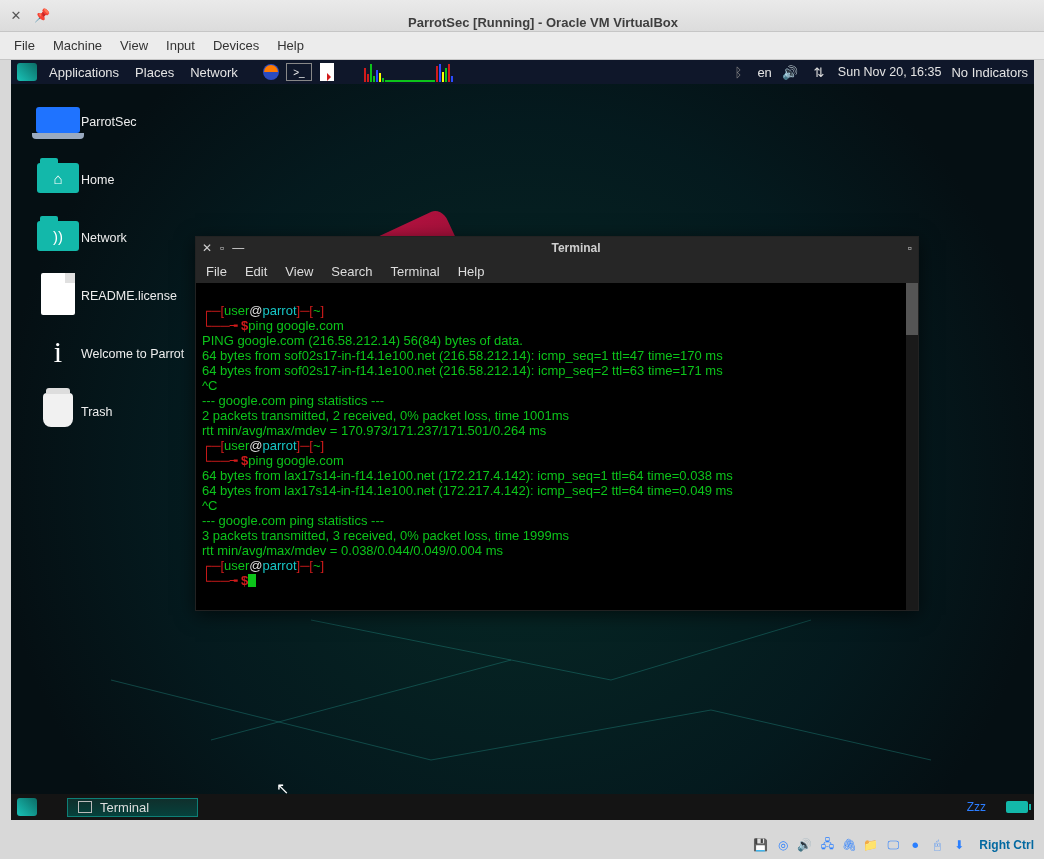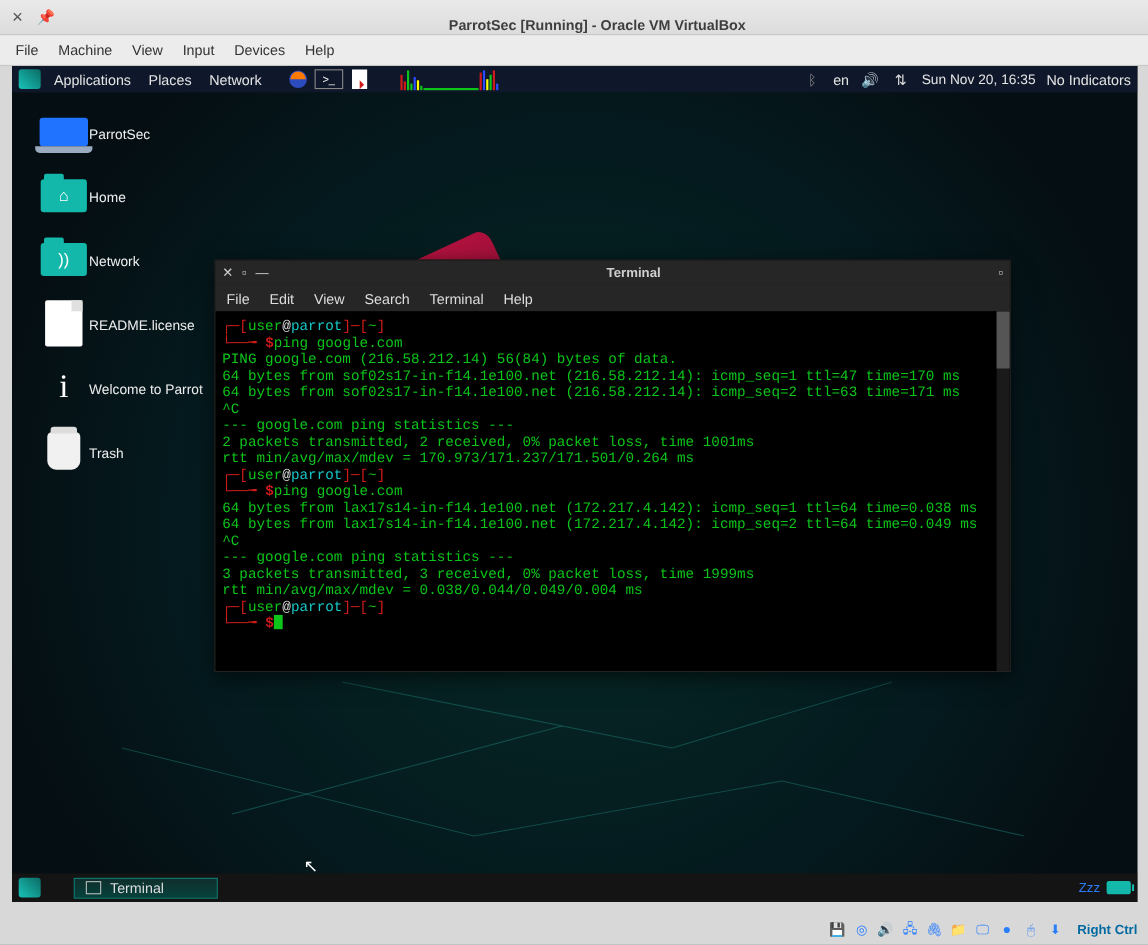--- a/index.html
+++ b/index.html
@@ -59,35 +59,35 @@
 
 
 .term-win{position:absolute;left:184px;top:176px;width:724px;height:375px;background:#121212;border:1px solid #222;display:flex;flex-direction:column;box-shadow:0 4px 18px rgba(0,0,0,.6);}
 .term-tb{height:22px;background:#262626;display:flex;align-items:center;font-size:12px;color:#cfcfcf;padding:0 6px;}
 .term-tb .tb-left{display:flex;gap:8px;}
 .term-tb .tb-left span{cursor:pointer;}
 .term-tb .tb-title{flex:1;text-align:center;font-weight:600;}
 .term-tb .tb-right span{cursor:pointer;}
 .term-menu{height:24px;background:#262626;display:flex;align-items:center;gap:18px;padding:0 10px;font-size:13px;color:#ddd;}
 .term-menu span{cursor:pointer;}
-.term-body{flex:1;background:#000;padding:6px 6px;font-family:Liberation Mono, monospace;font-size:13px;line-height:15px;color:#0cc41a;overflow:hidden;position:relative;}
+.term-body{flex:1;background:#000;padding:20px 6px;font-family:Liberation Sans, sans-serif;font-size:13px;line-height:15px;color:#0cc41a;overflow:hidden;position:relative;}
 .term-body .scrollbar-track{position:absolute;right:0;top:0;bottom:0;width:12px;background:#1a1a1a;}
 .term-body .scrollbar-thumb{position:absolute;right:0;top:0;height:52px;width:12px;background:#555;}
 .c-red{color:#d11b1b;}
 .c-cyan{color:#17c7c7;}
 .c-redb{color:#d11b1b;font-weight:600;}
 .c-green{color:#0cc41a;}
 .c-white{color:#ddd;}
 .cursor-block{display:inline-block;width:8px;height:13px;background:#0cc41a;vertical-align:-2px;}
 
 
 .bpanel{position:absolute;left:0;right:0;bottom:0;height:26px;background:#141414;display:flex;align-items:center;padding:0 6px;color:#ddd;font-size:13px;}
 .bpanel .task{background:linear-gradient(#0f2f2c,#06413c);border:1px solid #0e7f77;padding:1px 48px 1px 10px;display:flex;align-items:center;gap:8px;margin-left:30px;}
 .bpanel .task .ticon{width:14px;height:12px;border:1px solid #bbb;}
-.bpanel .right{margin-left:auto;display:flex;align-items:center;gap:6px;justify-content:flex-end;}
+.bpanel .right{margin-left:auto;display:flex;align-items:center;gap:20px;justify-content:flex-end;}
 .zzz{color:#2b7dff;font-size:12px;}
 .batt{width:22px;height:12px;background:#13b8aa;border-radius:2px;position:relative;}
 .batt::after{content:"";position:absolute;right:-3px;top:3px;width:2px;height:6px;background:#13b8aa;}
 .bpanel .logo2{width:20px;height:18px;background:linear-gradient(45deg,#19c3b8,#0b6c65);border-radius:3px;}
 .cursor-arrow{position:absolute;left:265px;bottom:22px;color:#fff;font-size:16px;pointer-events:none;}
 
 
 .vb-status{position:absolute;left:11px;right:10px;bottom:4px;height:20px;display:flex;align-items:center;justify-content:flex-end;gap:6px;font-size:12px;color:#444;}
 .vb-status .s-ic{width:16px;height:16px;color:#2a7fff;display:flex;align-items:center;justify-content:center;}
 .vb-status .hostkey{color:#0369a1;margin-left:6px;font-weight:bold;}

